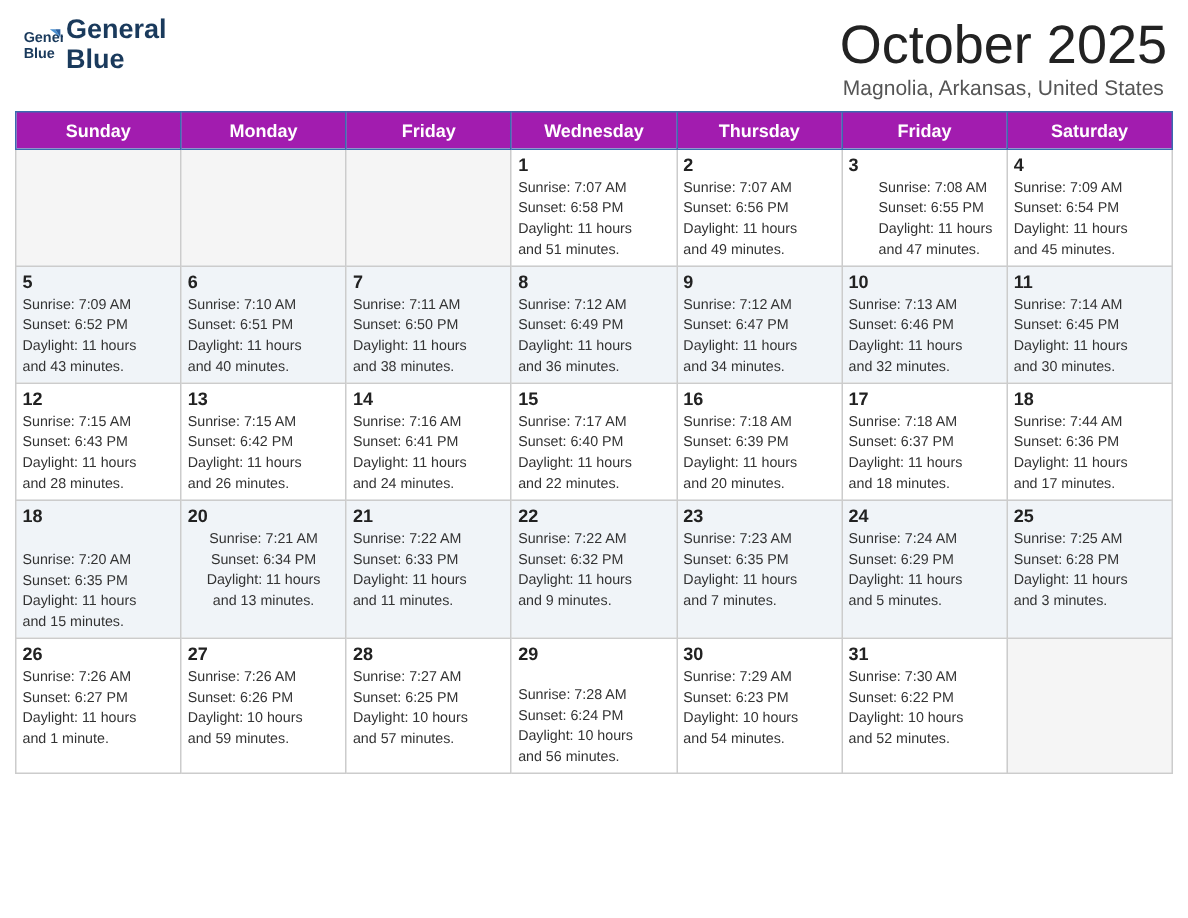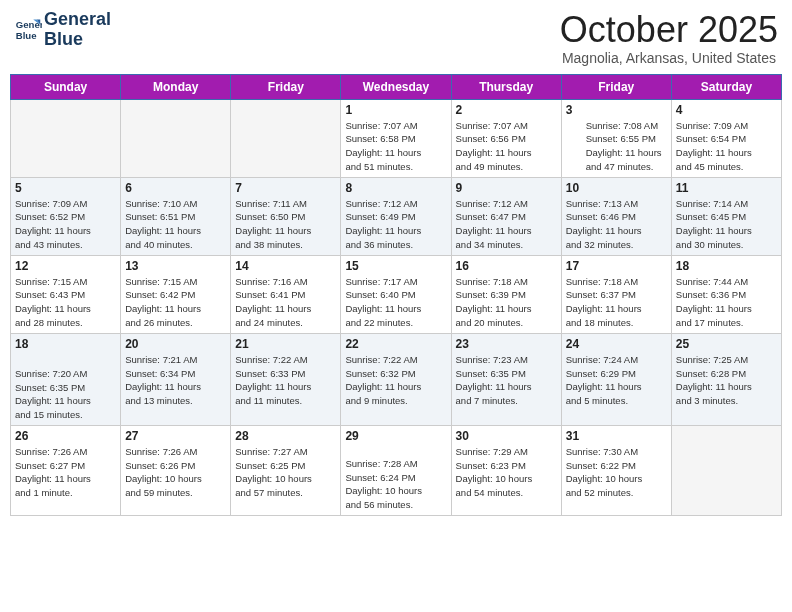--- a/index.html
+++ b/index.html
@@ -263,21 +263,21 @@
       <tr>
         <td>
           <div class="day-num">18</div>
           <div class="day-info" style="white-space: pre-line; margin-top: 16px;">Sunrise: 7:20 AM
 Sunset: 6:35 PM
 Daylight: 11 hours
 and 15 minutes.</div>
         </td>
         <td>
           <div class="day-num">20</div>
-          <div class="day-info" style="white-space: pre-line;">Sunrise: 7:21 AM
+          <div class="day-info" style="white-space: pre-line; text-align: center;">Sunrise: 7:21 AM
 Sunset: 6:34 PM
 Daylight: 11 hours
 and 13 minutes.</div>
         </td>
         <td>
           <div class="day-num">21</div>
           <div class="day-info" style="white-space: pre-line;">Sunrise: 7:22 AM
 Sunset: 6:33 PM
 Daylight: 11 hours
 and 11 minutes.</div>

